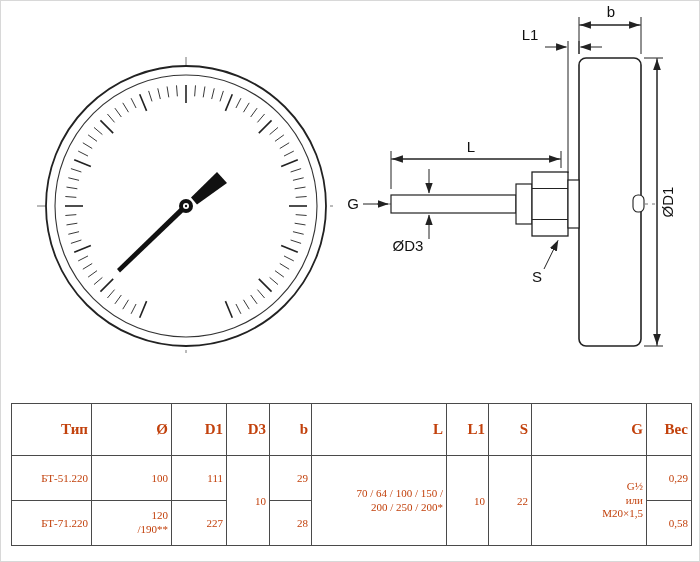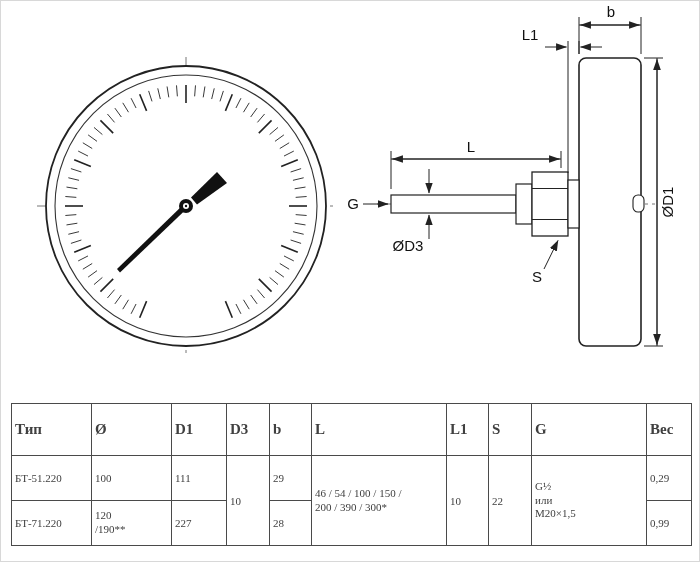--- a/index.html
+++ b/index.html
@@ -1,22 +1,22 @@
 <!DOCTYPE html>
 <html><head>
 <meta charset="utf-8">
 <style>
   html,body{margin:0;padding:0;background:#fff;}
   #page{position:relative;width:700px;height:562px;background:#ffffff;border:1px solid #d8d8d8;box-sizing:border-box;overflow:hidden;
         font-family:"Liberation Serif", serif;}
   #drawing{position:absolute;left:0;top:0;}
   svg text{font-family:"Liberation Sans", sans-serif;font-size:15px;fill:#111;}
   #spec-table{position:absolute;left:10px;top:402px;border-collapse:collapse;table-layout:fixed;background:#fff;}
-  #spec-table th,#spec-table td{border:1px solid #4a4a4a;text-align:left;vertical-align:middle;
-        font-family:"Liberation Serif", serif;color:#404040;padding:2px 3px;box-sizing:border-box;}
+  #spec-table th,#spec-table td{border:1px solid #4a4a4a;text-align:right;vertical-align:middle;
+        font-family:"Liberation Serif", serif;color:#c2410c;padding:2px 3px;box-sizing:border-box;}
   #spec-table th{font-weight:bold;font-size:15px;height:52px;}
   #spec-table td{font-size:11px;height:45px;}
   .cell-line{line-height:1.25;}
 </style>
 </head>
 <body>
 
 <div id="page">
 
   <svg id="drawing" width="700" height="400" viewBox="0 0 700 400">
@@ -215,37 +215,37 @@
       </tr>
     </thead>
     <tbody>
       <tr>
         <td>БТ-51.220</td>
         <td>100</td>
         <td>111</td>
         <td rowspan="2">10</td>
         <td>29</td>
         <td rowspan="2">
-          <div class="cell-line">46 / 54 / 100 / 150 /</div>
-          <div class="cell-line">200 / 390 / 300*</div>
+          <div class="cell-line">70 / 64 / 100 / 150 /</div>
+          <div class="cell-line">200 / 250 / 200*</div>
         </td>
         <td rowspan="2">10</td>
         <td rowspan="2">22</td>
         <td rowspan="2">
           <div class="cell-line">G½</div>
           <div class="cell-line">или</div>
           <div class="cell-line">M20×1,5</div>
         </td>
         <td>0,29</td>
       </tr>
       <tr>
         <td>БТ-71.220</td>
         <td>
           <div class="cell-line">120</div>
           <div class="cell-line">/190**</div>
         </td>
         <td>227</td>
         <td>28</td>
-        <td>0,99</td>
+        <td>0,58</td>
       </tr>
     </tbody>
   </table>
 </div>
 
 </body></html>

